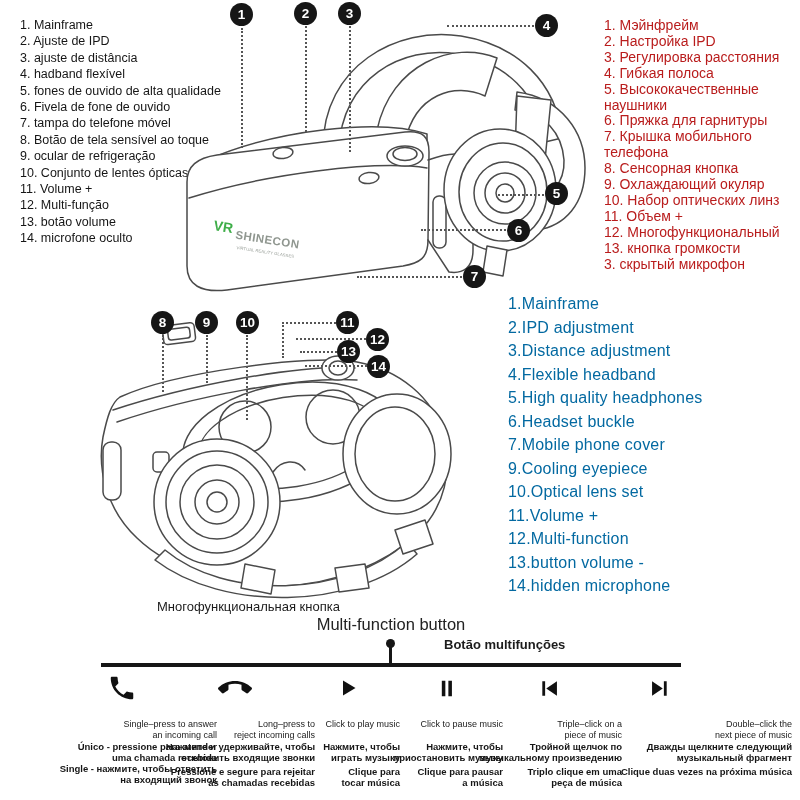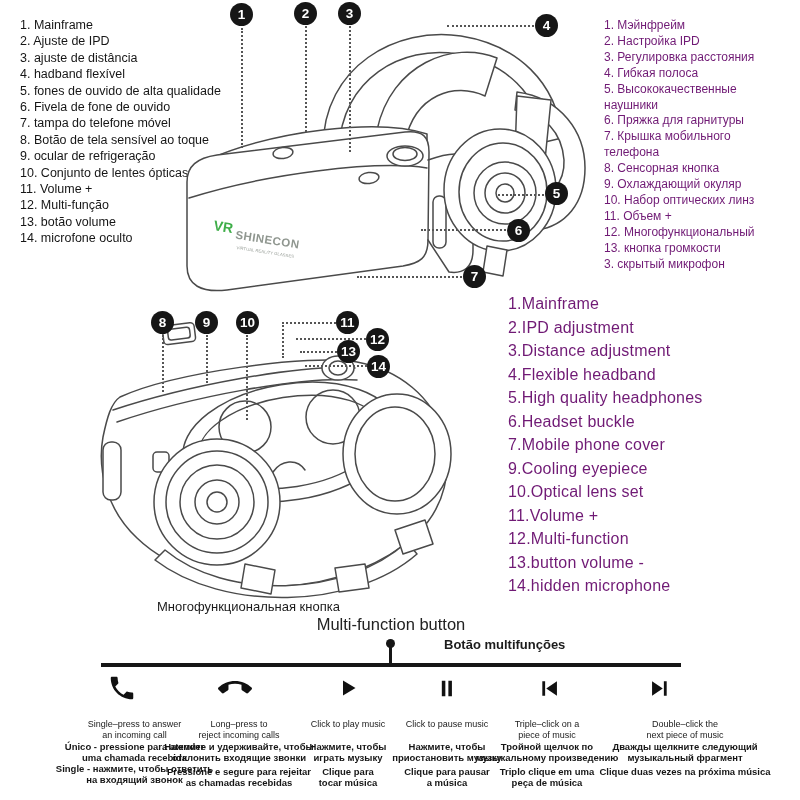--- a/index.html
+++ b/index.html
@@ -3,39 +3,39 @@
 <meta charset="utf-8">
 <style>
   html,body{margin:0;padding:0}
   body{
     width:800px;height:800px;position:relative;overflow:hidden;
     background:#ffffff;color:#1c1c1c;
     font-family:"Liberation Sans", sans-serif;
   }
   ul.parts{list-style:none;margin:12px;padding:0;position:absolute}
   .parts-pt{left:8px;top:5px;font-size:12.5px;line-height:16.4px;color:#161616}
-  .parts-ru{left:592px;top:6px;font-size:12px;line-height:15.9px;color:#701a75}
-  .parts-en{left:496px;top:280px;font-size:16px;line-height:23.5px;color:#701a75;letter-spacing:.2px}
+  .parts-ru{left:592px;top:6px;font-size:14px;line-height:15.9px;color:#b91c1c}
+  .parts-en{left:496px;top:280px;font-size:16px;line-height:23.5px;color:#0369a1;letter-spacing:.2px}
   .callout{
     position:absolute;width:23px;height:23px;border-radius:50%;
     background:#161616;color:#fff;font-size:13.5px;font-weight:bold;
     display:flex;align-items:center;justify-content:center;z-index:5;
   }
   .lead-v{position:absolute;width:0;border-left:2px dotted #555;z-index:4}
   .lead-h{position:absolute;height:0;border-top:2px dotted #555;z-index:4}
   .art{position:absolute;z-index:1}
   .heading-ru{position:absolute;left:157px;top:599px;font-size:13px;font-weight:normal}
   .heading-en{position:absolute;left:280px;top:615px;width:222px;text-align:center;font-size:16.5px;color:#222}
   .heading-pt{position:absolute;left:444px;top:637px;font-size:13px;font-weight:bold}
   .pointer-line{position:absolute;left:389px;top:646px;width:3px;height:19px;background:#161616}
   .pointer-dot{position:absolute;left:386px;top:639px;width:9px;height:9px;border-radius:50%;background:#161616}
   .bar{position:absolute;left:101px;top:663px;width:580px;height:4px;background:#161616}
   .ctrl-icon{position:absolute;top:671px;width:44px;height:34px;display:flex;align-items:center;justify-content:center}
   .ctrl-icon svg{fill:#111}
-  .cap-col{position:absolute;top:719px;text-align:center}
+  .cap-col{position:absolute;top:719px;text-align:right}
   .cap{white-space:pre-line}
   .cap-en{font-size:9px;line-height:10.5px;min-height:22px;color:#222}
   .cap-ru{font-size:9.5px;line-height:11px;min-height:25px;font-weight:bold;color:#161616}
   .cap-pt{font-size:9.5px;line-height:11px;font-weight:bold;color:#161616}
 </style>
 </head>
 <body>
 
 <ul class="parts parts-pt">
     <li>1. Mainframe</li>

